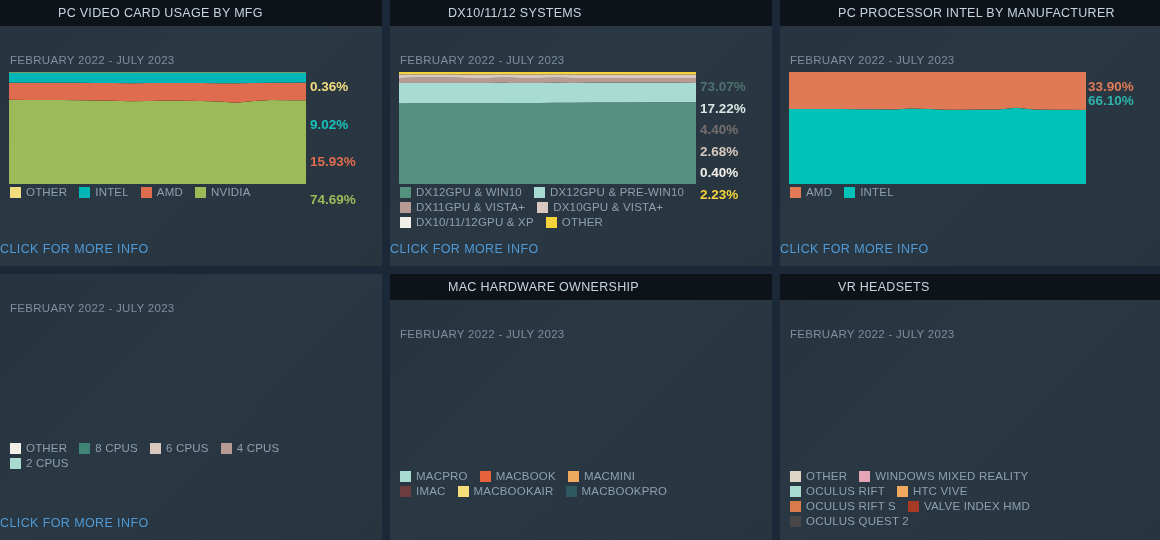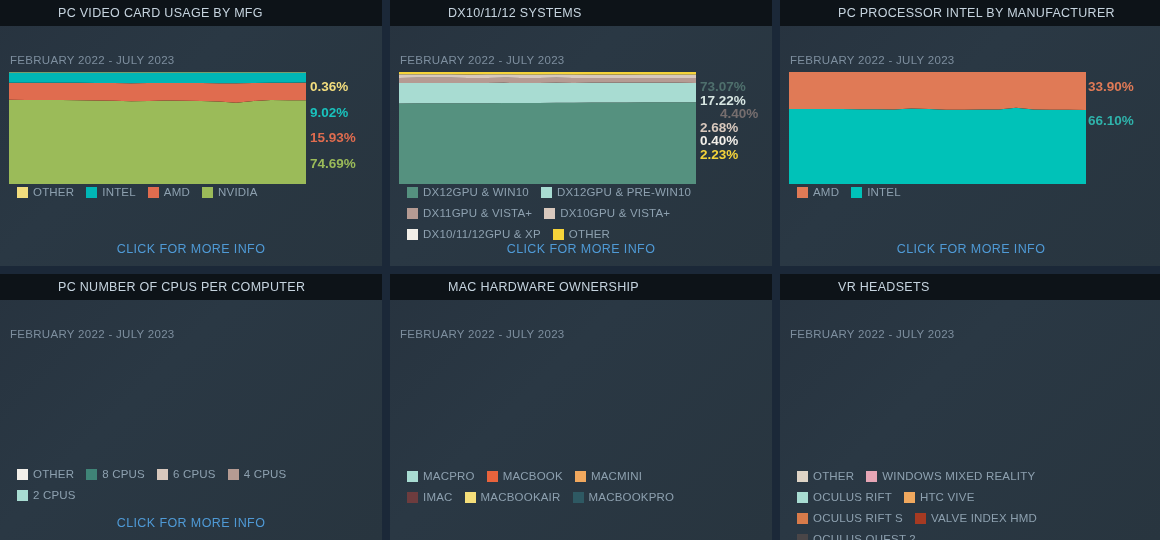--- a/index.html
+++ b/index.html
@@ -73,22 +73,21 @@
     font-weight: bold;
     line-height: 1;
     white-space: nowrap;
   }
   .legend {
     position: absolute;
     left: 10px;
     display: flex;
     flex-wrap: wrap;
     width: 300px;
-    row-gap: 9px;
-    margin-left: 7px;
+    row-gap: 3px;
   }
   .legend-item {
     display: flex;
     align-items: center;
     margin-right: 12px;
     white-space: nowrap;
   }
   .swatch {
     width: 11px; height: 11px;
     margin-right: 5px;
@@ -96,21 +95,21 @@
   }
   .legend-label {
     color: #8da0af;
     font-size: 11.5px;
     letter-spacing: 0.2px;
   }
   .more-info {
     position: absolute;
     bottom: 10px;
     left: 0; right: 0;
-    text-align: center;
+    text-align: left;
     color: #4f9ad6;
     font-size: 12.5px;
     letter-spacing: 0.4px;
     cursor: pointer;
   }
 </style>
 </head>
 <body>
 
 <div id="dashboard">
@@ -122,21 +121,21 @@
         <div class="date-range">FEBRUARY 2022 - JULY 2023</div>
         <div class="chart-wrap" style="top: 46px; height: 112px;">
           <svg viewBox="0 0 297 112" preserveAspectRatio="none" class="chart-svg">
             <rect x="0" y="0" width="297" height="112" fill="#000000"></rect>
             <path d="M 0 27.78 L 17.47 27.89 L 34.94 28.00 L 52.41 28.11 L 69.88 28.22 L 87.35 28.45 L 104.82 28.78 L 122.29 29.23 L 139.76 28.90 L 157.24 28.45 L 174.71 28.67 L 192.18 29.01 L 209.65 29.57 L 227.12 30.69 L 244.59 28.90 L 262.06 28.11 L 279.53 28.22 L 297.00 28.35 L 297.00 112.00 L 279.53 112.00 L 262.06 112.00 L 244.59 112.00 L 227.12 112.00 L 209.65 112.00 L 192.18 112.00 L 174.71 112.00 L 157.24 112.00 L 139.76 112.00 L 122.29 112.00 L 104.82 112.00 L 87.35 112.00 L 69.88 112.00 L 52.41 112.00 L 34.94 112.00 L 17.47 112.00 L 0.00 112.00 Z" fill="#9bbb59"></path>
             <path d="M 0 10.86 L 17.47 10.86 L 34.94 10.86 L 52.41 10.86 L 69.88 10.86 L 87.35 10.98 L 104.82 11.09 L 122.29 11.20 L 139.76 11.09 L 157.24 10.98 L 174.71 10.98 L 192.18 11.09 L 209.65 11.20 L 227.12 11.31 L 244.59 11.09 L 262.06 10.75 L 279.53 10.64 L 297.00 10.51 L 297.00 28.35 L 279.53 28.22 L 262.06 28.11 L 244.59 28.90 L 227.12 30.69 L 209.65 29.57 L 192.18 29.01 L 174.71 28.67 L 157.24 28.45 L 139.76 28.90 L 122.29 29.23 L 104.82 28.78 L 87.35 28.45 L 69.88 28.22 L 52.41 28.11 L 34.94 28.00 L 17.47 27.89 L 0.00 27.78 Z" fill="#e06c4f"></path>
             <path d="M 0 0.45 L 17.47 0.45 L 34.94 0.45 L 52.41 0.45 L 69.88 0.45 L 87.35 0.45 L 104.82 0.45 L 122.29 0.45 L 139.76 0.45 L 157.24 0.45 L 174.71 0.45 L 192.18 0.45 L 209.65 0.45 L 227.12 0.45 L 244.59 0.45 L 262.06 0.45 L 279.53 0.45 L 297.00 0.40 L 297.00 10.51 L 279.53 10.64 L 262.06 10.75 L 244.59 11.09 L 227.12 11.31 L 209.65 11.20 L 192.18 11.09 L 174.71 10.98 L 157.24 10.98 L 139.76 11.09 L 122.29 11.20 L 104.82 11.09 L 87.35 10.98 L 69.88 10.86 L 52.41 10.86 L 34.94 10.86 L 17.47 10.86 L 0.00 10.86 Z" fill="#00b6b6"></path>
             <path d="M 0 0.00 L 17.47 0.00 L 34.94 0.00 L 52.41 -0.00 L 69.88 0.00 L 87.35 0.00 L 104.82 0.00 L 122.29 0.00 L 139.76 -0.00 L 157.24 0.00 L 174.71 -0.00 L 192.18 0.00 L 209.65 0.00 L 227.12 0.00 L 244.59 -0.00 L 262.06 -0.00 L 279.53 0.00 L 297.00 0.00 L 297.00 0.40 L 279.53 0.45 L 262.06 0.45 L 244.59 0.45 L 227.12 0.45 L 209.65 0.45 L 192.18 0.45 L 174.71 0.45 L 157.24 0.45 L 139.76 0.45 L 122.29 0.45 L 104.82 0.45 L 87.35 0.45 L 69.88 0.45 L 52.41 0.45 L 34.94 0.45 L 17.47 0.45 L 0.00 0.45 Z" fill="#f2dd7e"></path>
           </svg>
         </div>
-        <div class="pct-col" style="left: 310px; top: 54px; row-gap: 12px;">
+        <div class="pct-col" style="left: 310px; top: 54px; row-gap: 24px;">
           <div class="pct" style="color: rgb(242, 221, 126); opacity: 1;">0.36%</div>
           <div class="pct" style="color: rgb(25, 194, 189); opacity: 1;">9.02%</div>
           <div class="pct" style="color: rgb(224, 108, 79); opacity: 1;">15.93%</div>
           <div class="pct" style="color: rgb(155, 187, 89); opacity: 1; text-align: right;">74.69%</div>
         </div>
         <div class="legend" style="top: 160px;">
           <div class="legend-item">
             <span class="swatch" style="background: rgb(242, 221, 126);"></span>
             <span class="legend-label">OTHER</span>
           </div>
@@ -166,24 +165,24 @@
           <svg viewBox="0 0 297 112" preserveAspectRatio="none" class="chart-svg">
             <rect x="0" y="0" width="297" height="112" fill="#000000"></rect>
             <path d="M 0 31.58 L 17.47 31.36 L 34.94 31.25 L 52.41 31.14 L 69.88 31.36 L 87.35 31.14 L 104.82 30.91 L 122.29 31.02 L 139.76 30.91 L 157.24 30.69 L 174.71 30.80 L 192.18 30.58 L 209.65 30.46 L 227.12 30.58 L 244.59 30.35 L 262.06 30.24 L 279.53 30.13 L 297.00 30.16 L 297.00 112.00 L 279.53 112.00 L 262.06 112.00 L 244.59 112.00 L 227.12 112.00 L 209.65 112.00 L 192.18 112.00 L 174.71 112.00 L 157.24 112.00 L 139.76 112.00 L 122.29 112.00 L 104.82 112.00 L 87.35 112.00 L 69.88 112.00 L 52.41 112.00 L 34.94 112.00 L 17.47 112.00 L 0.00 112.00 Z" fill="#55917f"></path>
             <path d="M 0 11.09 L 17.47 10.98 L 34.94 10.98 L 52.41 10.98 L 69.88 11.09 L 87.35 10.98 L 104.82 10.86 L 122.29 10.98 L 139.76 10.98 L 157.24 10.86 L 174.71 10.98 L 192.18 10.86 L 209.65 10.86 L 227.12 10.86 L 244.59 10.86 L 262.06 10.86 L 279.53 10.81 L 297.00 10.88 L 297.00 30.16 L 279.53 30.13 L 262.06 30.24 L 244.59 30.35 L 227.12 30.58 L 209.65 30.46 L 192.18 30.58 L 174.71 30.80 L 157.24 30.69 L 139.76 30.91 L 122.29 31.02 L 104.82 30.91 L 87.35 31.14 L 69.88 31.36 L 52.41 31.14 L 34.94 31.25 L 17.47 31.36 L 0.00 31.58 Z" fill="#a8dcd2"></path>
             <path d="M 0 5.94 L 17.47 5.82 L 34.94 5.82 L 52.41 5.82 L 69.88 5.94 L 87.35 5.88 L 104.82 5.77 L 122.29 5.94 L 139.76 5.94 L 157.24 5.82 L 174.71 5.94 L 192.18 5.88 L 209.65 5.88 L 227.12 5.88 L 244.59 5.91 L 262.06 5.92 L 279.53 5.88 L 297.00 5.95 L 297.00 10.88 L 279.53 10.81 L 262.06 10.86 L 244.59 10.86 L 227.12 10.86 L 209.65 10.86 L 192.18 10.86 L 174.71 10.98 L 157.24 10.86 L 139.76 10.98 L 122.29 10.98 L 104.82 10.86 L 87.35 10.98 L 69.88 11.09 L 52.41 10.98 L 34.94 10.98 L 17.47 10.98 L 0.00 11.09 Z" fill="#b59b93"></path>
             <path d="M 0 2.80 L 17.47 2.69 L 34.94 2.71 L 52.41 2.71 L 69.88 2.84 L 87.35 2.80 L 104.82 2.70 L 122.29 2.88 L 139.76 2.89 L 157.24 2.78 L 174.71 2.90 L 192.18 2.86 L 209.65 2.86 L 227.12 2.87 L 244.59 2.90 L 262.06 2.92 L 279.53 2.88 L 297.00 2.95 L 297.00 5.95 L 279.53 5.88 L 262.06 5.92 L 244.59 5.91 L 227.12 5.88 L 209.65 5.88 L 192.18 5.88 L 174.71 5.94 L 157.24 5.82 L 139.76 5.94 L 122.29 5.94 L 104.82 5.77 L 87.35 5.88 L 69.88 5.94 L 52.41 5.82 L 34.94 5.82 L 17.47 5.82 L 0.00 5.94 Z" fill="#d8c8bd"></path>
             <path d="M 0 2.33 L 17.47 2.22 L 34.94 2.24 L 52.41 2.25 L 69.88 2.39 L 87.35 2.34 L 104.82 2.24 L 122.29 2.43 L 139.76 2.44 L 157.24 2.33 L 174.71 2.45 L 192.18 2.41 L 209.65 2.41 L 227.12 2.42 L 244.59 2.45 L 262.06 2.48 L 279.53 2.43 L 297.00 2.50 L 297.00 2.95 L 279.53 2.88 L 262.06 2.92 L 244.59 2.90 L 227.12 2.87 L 209.65 2.86 L 192.18 2.86 L 174.71 2.90 L 157.24 2.78 L 139.76 2.89 L 122.29 2.88 L 104.82 2.70 L 87.35 2.80 L 69.88 2.84 L 52.41 2.71 L 34.94 2.71 L 17.47 2.69 L 0.00 2.80 Z" fill="#f2efe9"></path>
             <path d="M 0 0.00 L 17.47 -0.02 L 34.94 0.00 L 52.41 0.00 L 69.88 0.00 L 87.35 0.00 L 104.82 0.00 L 122.29 0.10 L 139.76 -0.00 L 157.24 0.00 L 174.71 0.00 L 192.18 -0.00 L 209.65 -0.00 L 227.12 -0.00 L 244.59 -0.00 L 262.06 0.00 L 279.53 -0.06 L 297.00 -0.00 L 297.00 2.50 L 279.53 2.43 L 262.06 2.48 L 244.59 2.45 L 227.12 2.42 L 209.65 2.41 L 192.18 2.41 L 174.71 2.45 L 157.24 2.33 L 139.76 2.44 L 122.29 2.43 L 104.82 2.24 L 87.35 2.34 L 69.88 2.39 L 52.41 2.25 L 34.94 2.24 L 17.47 2.22 L 0.00 2.33 Z" fill="#f5d33a"></path>
           </svg>
         </div>
-        <div class="pct-col" style="left: 310px; top: 54px; ">
+        <div class="pct-col" style="left: 310px; top: 54px; row-gap: 8px;">
           <div class="pct" style="color: rgb(109, 158, 144); opacity: 0.55;">73.07%</div>
           <div class="pct" style="color: rgb(215, 230, 226); opacity: 1;">17.22%</div>
-          <div class="pct" style="color: rgb(181, 155, 147); opacity: 0.55; margin-left: 20px;">4.40%</div>
+          <div class="pct" style="color: rgb(181, 155, 147); opacity: 0.55;">4.40%</div>
           <div class="pct" style="color: rgb(216, 200, 189); opacity: 1;">2.68%</div>
           <div class="pct" style="color: rgb(242, 239, 233); opacity: 1;">0.40%</div>
           <div class="pct" style="color: rgb(245, 211, 58); opacity: 1;">2.23%</div>
         </div>
         <div class="legend" style="top: 160px;">
           <div class="legend-item">
             <span class="swatch" style="background: rgb(85, 145, 127);"></span>
             <span class="legend-label">DX12GPU &amp; WIN10</span>
           </div>
           <div class="legend-item">
@@ -216,41 +215,38 @@
       </div>
       <div class="panel-body">
         <div class="date-range">FEBRUARY 2022 - JULY 2023</div>
         <div class="chart-wrap" style="top: 46px; height: 112px;">
           <svg viewBox="0 0 297 112" preserveAspectRatio="none" class="chart-svg">
             <rect x="0" y="0" width="297" height="112" fill="#000000"></rect>
             <path d="M 0 36.96 L 17.47 37.07 L 34.94 37.07 L 52.41 37.07 L 69.88 37.18 L 87.35 37.30 L 104.82 37.41 L 122.29 36.62 L 139.76 37.07 L 157.24 37.74 L 174.71 37.63 L 192.18 37.52 L 209.65 37.41 L 227.12 35.84 L 244.59 37.52 L 262.06 37.74 L 279.53 37.86 L 297.00 37.97 L 297.00 112.00 L 279.53 112.00 L 262.06 112.00 L 244.59 112.00 L 227.12 112.00 L 209.65 112.00 L 192.18 112.00 L 174.71 112.00 L 157.24 112.00 L 139.76 112.00 L 122.29 112.00 L 104.82 112.00 L 87.35 112.00 L 69.88 112.00 L 52.41 112.00 L 34.94 112.00 L 17.47 112.00 L 0.00 112.00 Z" fill="#00c2b8"></path>
             <path d="M 0 0.00 L 17.47 0.00 L 34.94 0.00 L 52.41 0.00 L 69.88 0.00 L 87.35 0.00 L 104.82 0.00 L 122.29 0.00 L 139.76 0.00 L 157.24 0.00 L 174.71 0.00 L 192.18 0.00 L 209.65 0.00 L 227.12 0.00 L 244.59 0.00 L 262.06 0.00 L 279.53 0.00 L 297.00 0.00 L 297.00 37.97 L 279.53 37.86 L 262.06 37.74 L 244.59 37.52 L 227.12 35.84 L 209.65 37.41 L 192.18 37.52 L 174.71 37.63 L 157.24 37.74 L 139.76 37.07 L 122.29 36.62 L 104.82 37.41 L 87.35 37.30 L 69.88 37.18 L 52.41 37.07 L 34.94 37.07 L 17.47 37.07 L 0.00 36.96 Z" fill="#e07a56"></path>
           </svg>
         </div>
-        <div class="pct-col" style="left: 308px; top: 54px; row-gap: 20px;">
+        <div class="pct-col" style="left: 308px; top: 54px; row-gap: 0;">
           <div class="pct" style="color: rgb(224, 122, 86); opacity: 1;">33.90%</div>
           <div class="pct" style="color: rgb(47, 179, 171); opacity: 1;">66.10%</div>
         </div>
         <div class="legend" style="top: 160px;">
           <div class="legend-item">
             <span class="swatch" style="background: rgb(224, 122, 86);"></span>
             <span class="legend-label">AMD</span>
           </div>
           <div class="legend-item">
             <span class="swatch" style="background: rgb(0, 194, 184);"></span>
             <span class="legend-label">INTEL</span>
           </div>
         </div>
         <div class="more-info">CLICK FOR MORE INFO</div>
       </div>
     </div>
     <div class="panel">
-      <div class="panel-header">
-        <span class="panel-title">PC NUMBER OF CPUS PER COMPUTER</span>
-      </div>
       <div class="panel-body">
         <div class="date-range">FEBRUARY 2022 - JULY 2023</div>
         <div class="legend" style="top: 168px;">
           <div class="legend-item">
             <span class="swatch" style="background: rgb(242, 239, 233);"></span>
             <span class="legend-label">OTHER</span>
           </div>
           <div class="legend-item">
             <span class="swatch" style="background: rgb(63, 132, 119);"></span>
             <span class="legend-label">8 CPUS</span>

